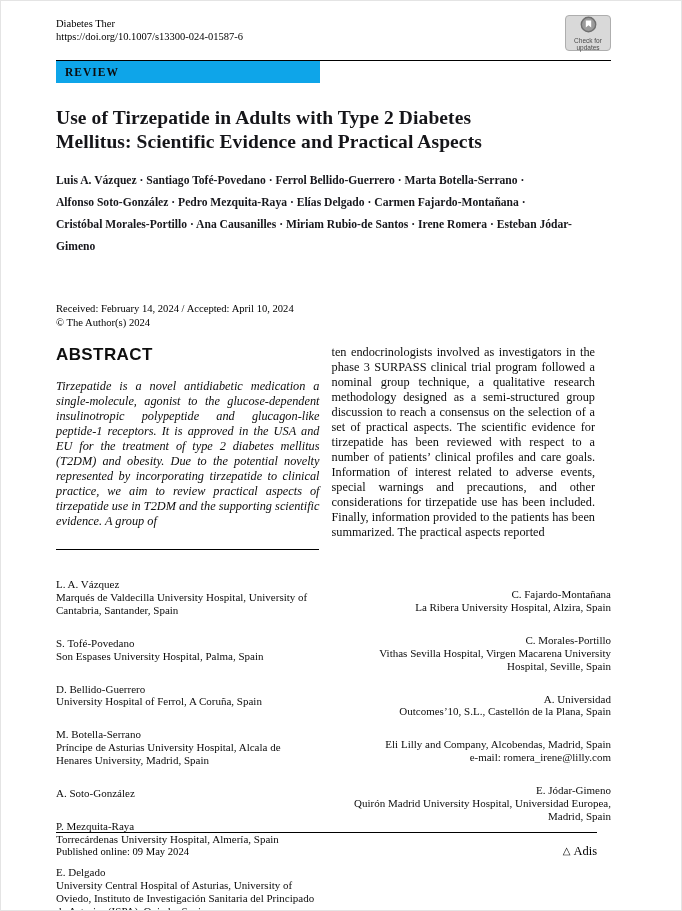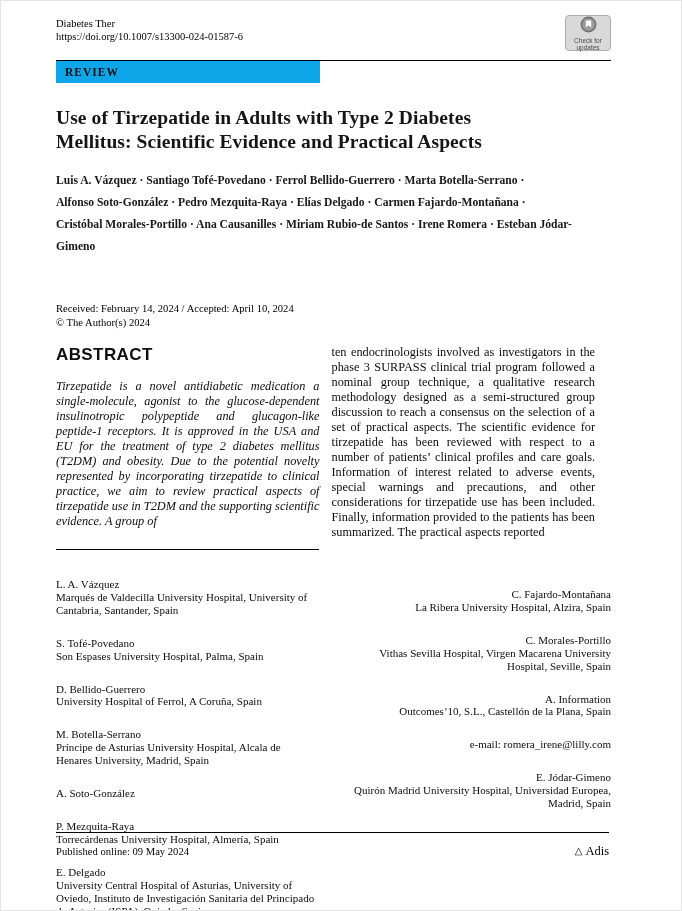--- a/index.html
+++ b/index.html
@@ -60,21 +60,21 @@
   .col-left .abs-par { margin-top: 14px; font-style: italic; }
 
   
   .aff-cols { display: flex; gap: 30px; margin-top: 9px; }
   .aff-col-left { border-top: 1.4px solid #000; padding-top: 8px; }
   .aff-col-right { padding-top: 19px; text-align: right; }
   .aff { margin-bottom: 5.5px; font-size: 11px; line-height: 12.9px; color: #0c0c0c; margin-top: 20px; }
   .aff-email { color: #0c0c0c; }
 
   
-  .page-footer { position: absolute; left: 55px; right: 72px; top: 831px; }
+  .page-footer { position: absolute; left: 55px; right: 84px; top: 831px; }
   .bottom-rule { border: none; border-top: 1.6px solid #000; }
   .footer-row { display: flex; justify-content: space-between; align-items: baseline; margin-top: 11px; }
   .published { font-size: 10.6px; color: #000; }
   .adis-logo { font-size: 12.5px; color: #000; display: flex; align-items: baseline; gap: 3px; }
   .adis-tri { font-size: 10px; position: relative; top: -1px; }
 </style>
 </head>
 <body>
 
 <div class="page">
@@ -181,26 +181,27 @@
 
           </div>
 
           <div class="aff">
             <div>C. Morales-Portillo</div>
             <div>Vithas Sevilla Hospital, Virgen Macarena University Hospital, Seville, Spain</div>
 
           </div>
 
           <div class="aff">
-            <div>A. Information</div>
+            <div>A. Universidad</div>
             <div>Outcomes’10, S.L., Castellón de la Plana, Spain</div>
 
           </div>
 
           <div class="aff">
+            <div>Eli Lilly and Company, Alcobendas, Madrid, Spain</div>
             <div class="aff-email">e-mail: romera_irene@lilly.com</div>
           </div>
 
           <div class="aff">
             <div>E. Jódar-Gimeno</div>
             <div>Quirón Madrid University Hospital, Universidad Europea, Madrid, Spain</div>
 
           </div>
         </div>
     </div>

